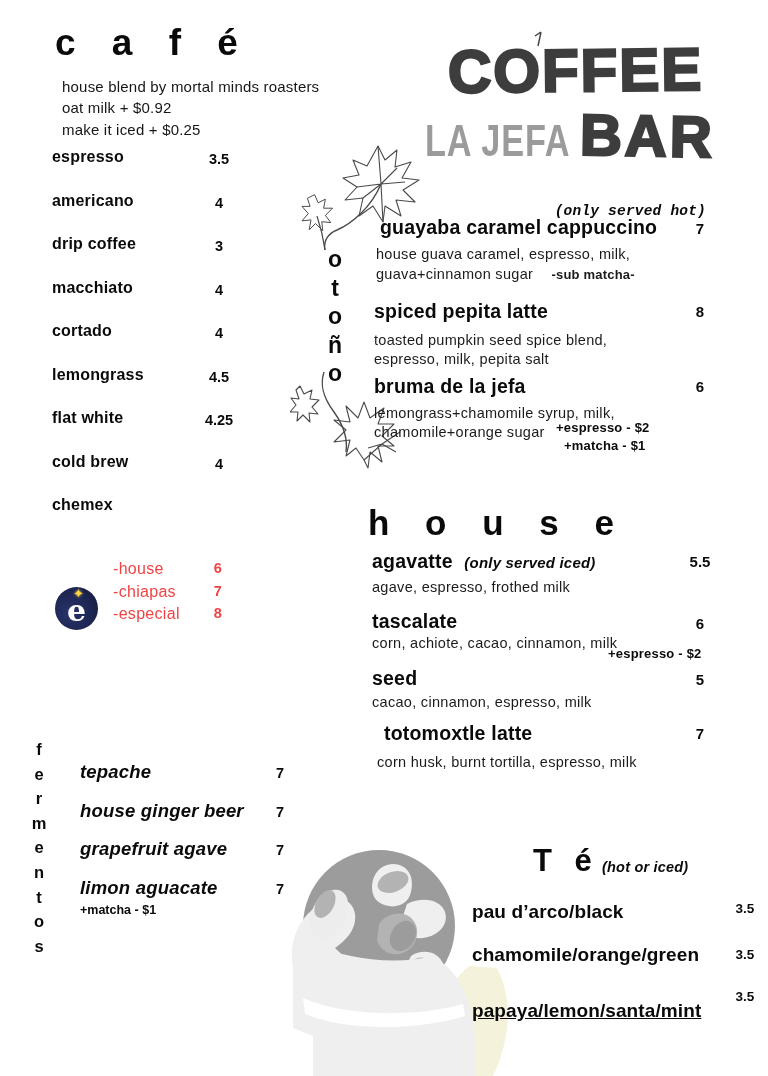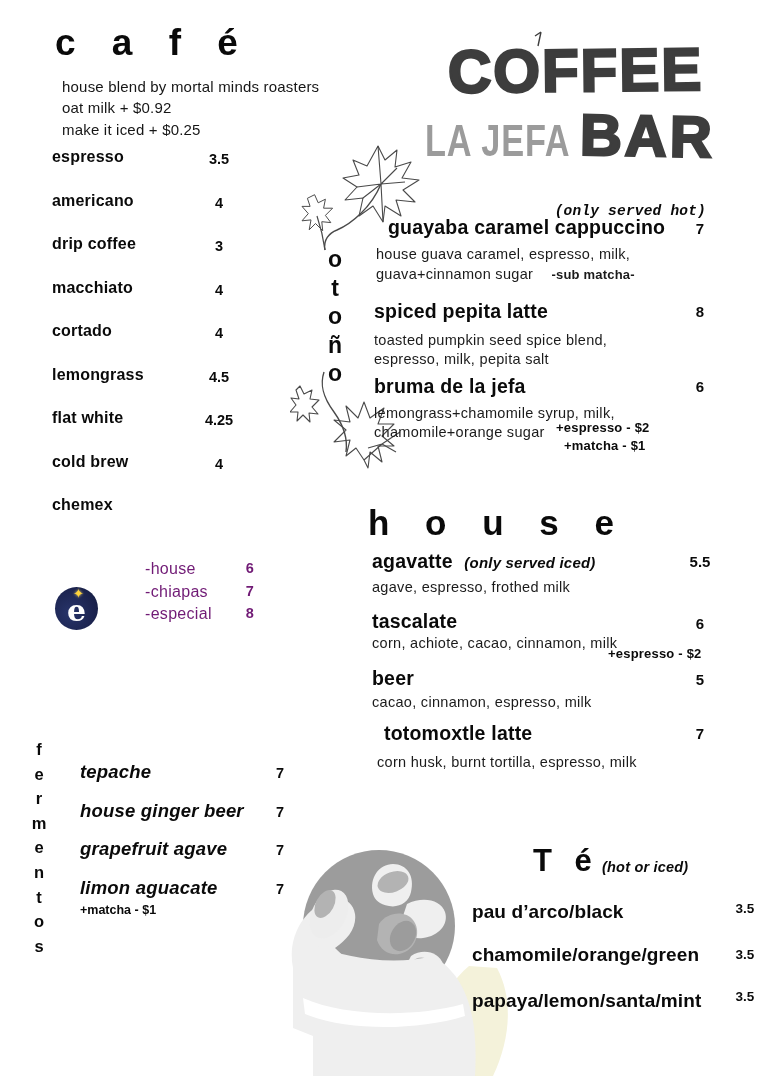--- a/index.html
+++ b/index.html
@@ -23,21 +23,21 @@
     font-size:15px; line-height:1.42; color:#161616; letter-spacing:.2px;
   }
   .cafe-list { left:52px; top:148px; width:250px; }
   .cafe-row { position:relative; height:43.5px; }
   .item-name { font-size:16px; font-weight:bold; line-height:1; letter-spacing:.2px; }
   .cafe-row .price-col {
     position:absolute; left:145px; top:3px; width:44px; text-align:center;
   }
   .price { font-size:14.5px; font-weight:bold; }
   .chemex-subs { left:113px; top:560px; width:130px; }
-  .chemex-sub { position:relative; height:22.6px; font-size:16px; color:#701a75; letter-spacing:.3px;margin-left:32px; }
+  .chemex-sub { position:relative; height:22.6px; font-size:16px; color:#ef4444; letter-spacing:.3px; }
   .chemex-sub .price-col { position:absolute; left:92px; top:0; width:26px; text-align:center; }
   .roaster-badge {
     left:55px; top:587px; width:43px; height:43px; border-radius:50%;
     background:radial-gradient(circle at 35% 60%, #28346a 0%, #1c2450 60%, #131a3c 100%);
     display:flex; align-items:center; justify-content:center;
   }
   .roaster-badge .e-letter {
     color:#ffffff; font-weight:bold; font-size:30px; line-height:1;
     font-family:"DejaVu Serif", serif; margin-top:4px;
   }
@@ -203,21 +203,21 @@
   <span class="v-letter">o</span>
   <span class="v-letter">t</span>
   <span class="v-letter">o</span>
   <span class="v-letter">ñ</span>
   <span class="v-letter">o</span>
 </div>
 
 <div class="abs seasonal">
   <span class="note">(only served hot)</span>
 
-  <span class="s-name" style="left:20px; top:16px;text-align:right;">guayaba caramel cappuccino</span>
+  <span class="s-name" style="left:12px; top:16px;text-align:right;">guayaba caramel cappuccino</span>
   <span class="s-price" style="top:20px;">7</span>
   <span class="desc" style="left:8px; top:44px;">house guava caramel, espresso, milk,</span>
   <span class="desc" style="left:8px; top:64px;">
     <span>guava+cinnamon sugar</span>
     <span class="mini-bold" style="margin-left:14px;">-sub matcha-</span>
   </span>
 
   <span class="s-name" style="left:6px; top:100px;">spiced pepita latte</span>
   <span class="s-price" style="top:103px;">8</span>
   <span class="desc" style="left:6px; top:130px;">toasted pumpkin seed spice blend,</span>
@@ -239,21 +239,21 @@
     <span class="note-italic" style="font-size:15px; margin-left:6px;">(only served iced)</span>
   </span>
   <span class="s-price" style="top:50px;">5.5</span>
   <span class="desc" style="left:4px; top:74px;">agave, espresso, frothed milk</span>
 
   <span class="s-name" style="left:4px; top:107px;">tascalate</span>
   <span class="s-price" style="top:112px;">6</span>
   <span class="desc" style="left:4px; top:130px;">corn, achiote, cacao, cinnamon, milk</span>
   <span class="mini-bold abs" style="left:240px; top:143px;">+espresso - $2</span>
 
-  <span class="s-name" style="left:4px; top:164px;">beer</span>
+  <span class="s-name" style="left:4px; top:164px;">seed</span>
   <span class="s-price" style="top:168px;">5</span>
   <span class="desc" style="left:4px; top:189px;">cacao, cinnamon, espresso, milk</span>
 
   <span class="s-name" style="left:16px; top:219px;">totomoxtle latte</span>
   <span class="s-price" style="top:222px;">7</span>
   <span class="desc" style="left:9px; top:249px;">corn husk, burnt tortilla, espresso, milk</span>
 </div>
 
 <div class="abs fermentos-strip vert-strip">
   <span class="v-letter">f</span>
@@ -308,15 +308,15 @@
 <div class="abs te">
   <span class="te-title">T é</span>
   <span class="te-note note-italic">(hot or iced)</span>
 
   <span class="te-row-name" style="top:58px;">pau d’arco/black</span>
   <span class="te-price" style="top:58px;">3.5</span>
 
   <span class="te-row-name" style="top:101px;">chamomile/orange/green</span>
   <span class="te-price" style="top:104px;">3.5</span>
 
-  <span class="te-row-name" style="top:147px;">papaya/lemon/santa/mint</span>
+  <span class="te-row-name" style="top:157px;text-decoration:underline;">papaya/lemon/santa/mint</span>
   <span class="te-price" style="top:146px;">3.5</span>
 </div>
 
 </body></html>

